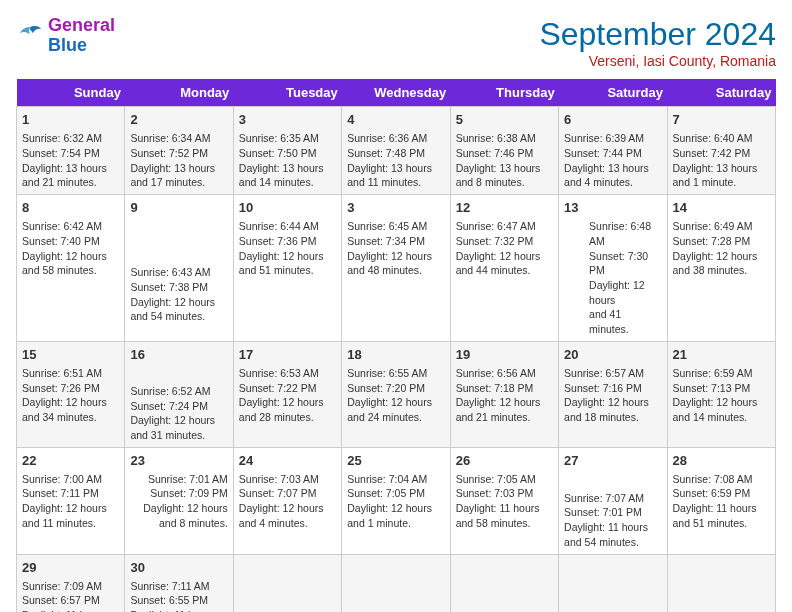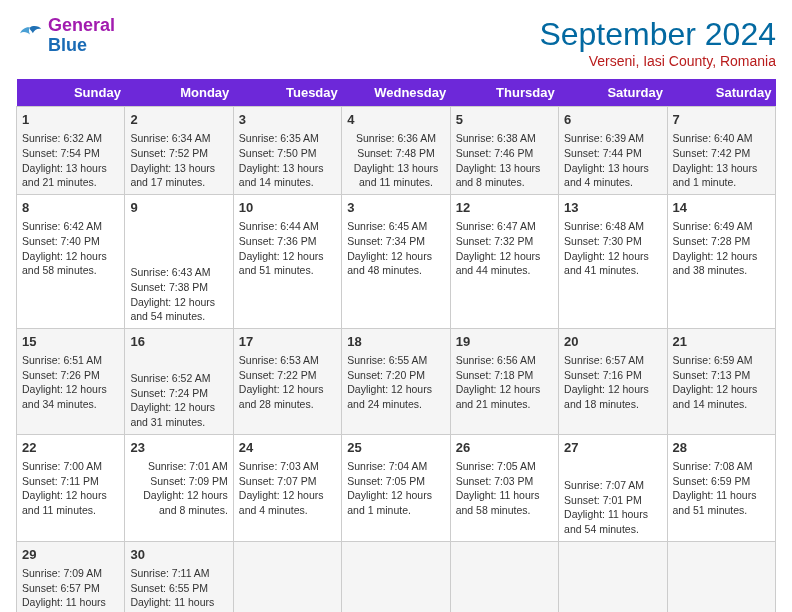--- a/index.html
+++ b/index.html
@@ -136,21 +136,21 @@
         </td>
         <td>
           <span class="day-num">3</span>
           <div class="day-info" style="white-space: pre-line;">Sunrise: 6:35 AM
 Sunset: 7:50 PM
 Daylight: 13 hours
 and 14 minutes.</div>
         </td>
         <td>
           <span class="day-num">4</span>
-          <div class="day-info" style="white-space: pre-line; text-align: center;">Sunrise: 6:36 AM
+          <div class="day-info" style="white-space: pre-line;">Sunrise: 6:36 AM
 Sunset: 7:48 PM
 Daylight: 13 hours
 and 11 minutes.</div>
         </td>
         <td>
           <span class="day-num">5</span>
           <div class="day-info" style="white-space: pre-line;">Sunrise: 6:38 AM
 Sunset: 7:46 PM
 Daylight: 13 hours
 and 8 minutes.</div>
@@ -201,21 +201,21 @@
         </td>
         <td>
           <span class="day-num">12</span>
           <div class="day-info" style="white-space: pre-line;">Sunrise: 6:47 AM
 Sunset: 7:32 PM
 Daylight: 12 hours
 and 44 minutes.</div>
         </td>
         <td>
           <span class="day-num">13</span>
-          <div class="day-info" style="white-space: pre-line;">Sunrise: 6:48 AM
+          <div class="day-info" style="white-space: pre-line; margin-left: 25px;">Sunrise: 6:48 AM
 Sunset: 7:30 PM
 Daylight: 12 hours
 and 41 minutes.</div>
         </td>
         <td>
           <span class="day-num">14</span>
           <div class="day-info" style="white-space: pre-line;">Sunrise: 6:49 AM
 Sunset: 7:28 PM
 Daylight: 12 hours
 and 38 minutes.</div>

